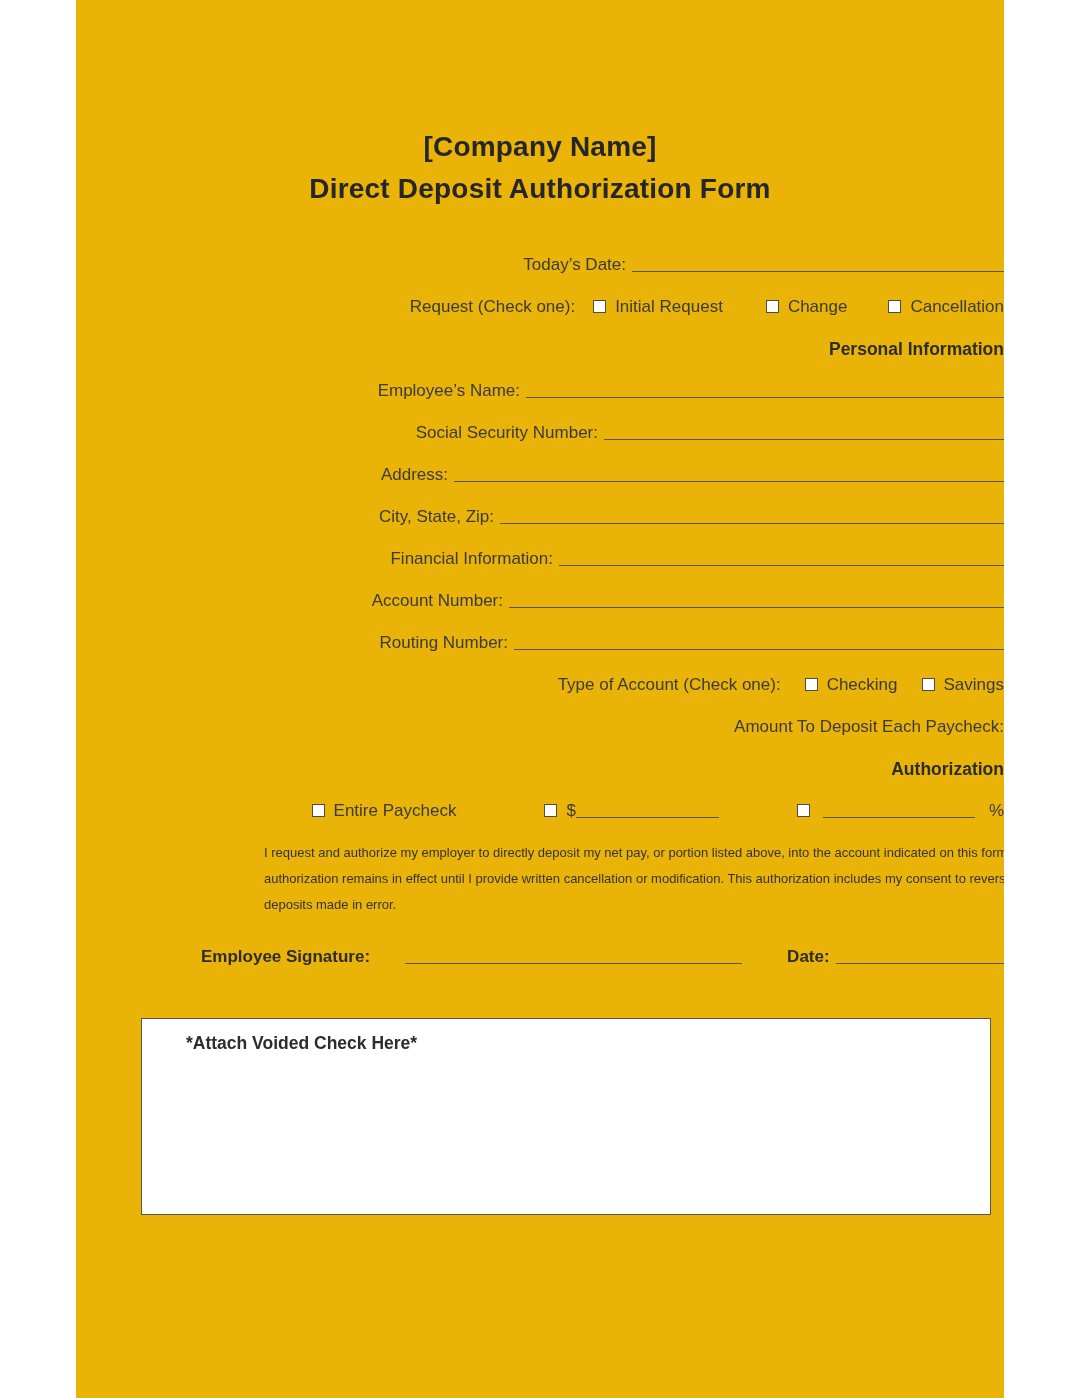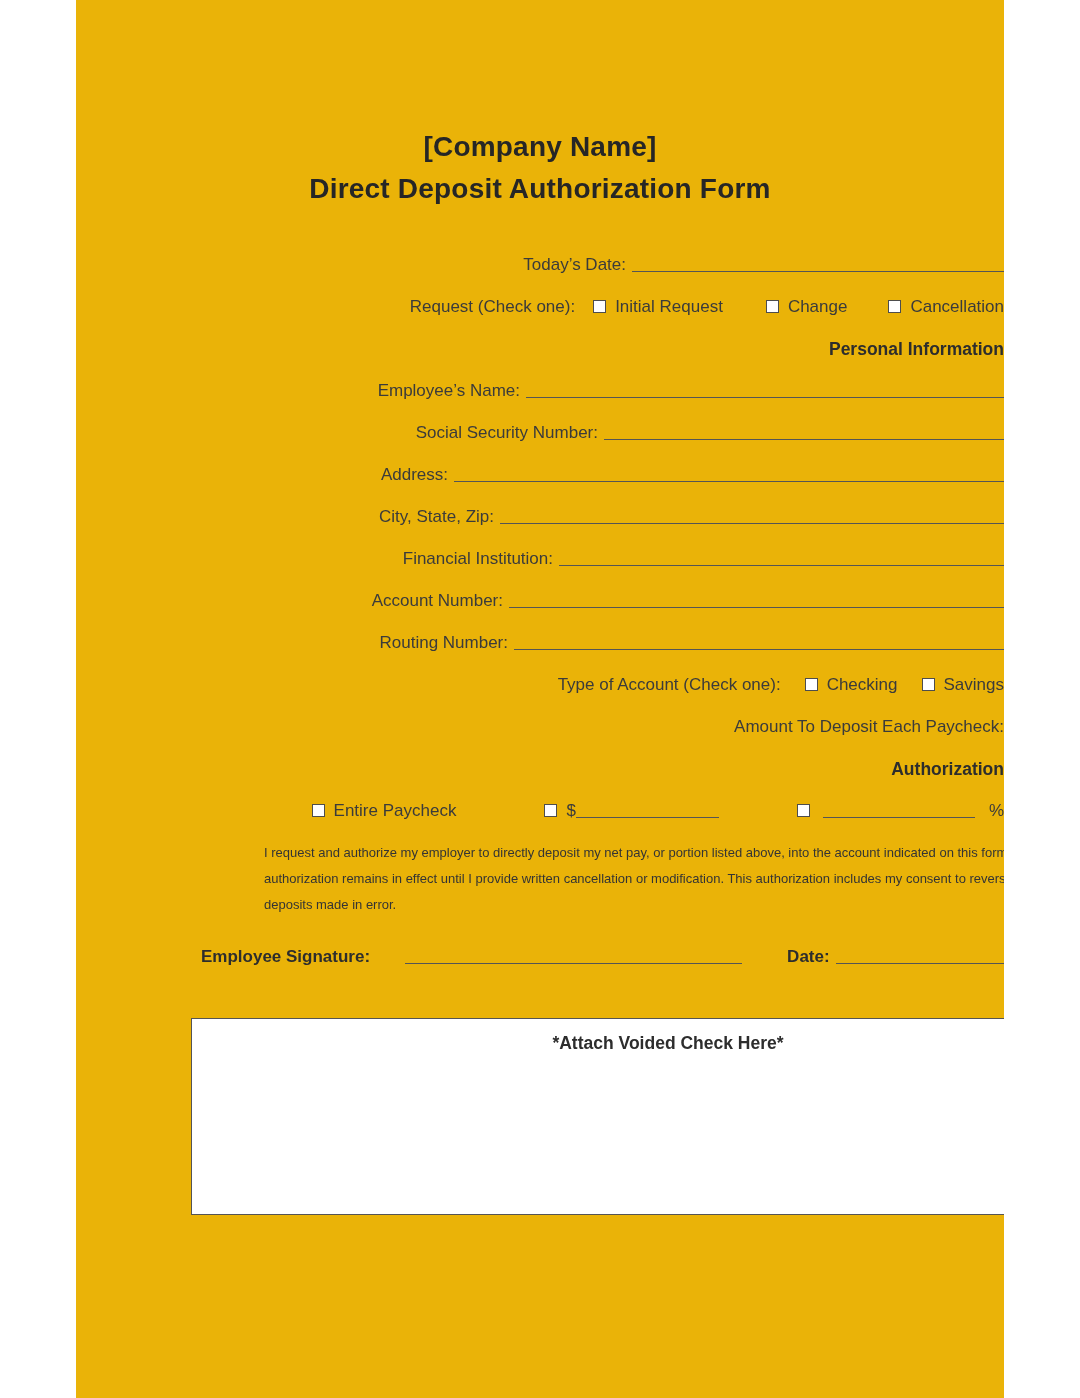--- a/index.html
+++ b/index.html
@@ -42,22 +42,22 @@
   .w-sig     { width: 337px; margin-left: 35px; }
   .w-sigdate { width: 176px; }
   .para {
     margin-left: 188px; width: 778px; font-size: 13px; line-height: 26px;
     white-space: normal; margin-top: 8px; color: #343434;
   }
   .sig-row { margin-top: 24px; line-height: 30px; font-size: 17px; white-space: nowrap; }
   .sig-label { margin-left: 125px; font-weight: 700; color: #2d2d2d; }
   .date-label { font-weight: 700; color: #2d2d2d; margin-left: 45px; }
   .check-box {
-    margin: 46px 0 0 115px; width: 850px; height: 197px; border: 1px solid #555555;
-    padding: 14px 0 0 104px; box-sizing: border-box; background: #ffffff; text-align: center;
+    margin: 46px 0 0 65px; width: 850px; height: 197px; border: 1px solid #555555;
+    padding: 14px 0 0 44px; box-sizing: border-box; background: #ffffff;
   }
   .check-box-label { font-weight: 700; font-size: 17.5px; color: #2d2d2d; }
   .dollar-sign { color: #3b3b3b; }
   .pct-sign { color: #3b3b3b; margin-left: 14px; }
 </style>
 </head>
 <body>
 
 <div class="page">
 
@@ -87,21 +87,21 @@
   <div class="row indent">
     <span class="lbl">Address:</span><span class="line w-addr"></span>
   </div>
 
   <div class="row indent">
     <span class="lbl">City, State, Zip:</span><span class="line w-csz"></span>
   </div>
 
 
   <div class="row indent">
-    <span class="lbl">Financial Institution:</span><span class="line w-fi"></span>
+    <span class="lbl">Financial Information:</span><span class="line w-fi"></span>
   </div>
 
   <div class="row indent">
     <span class="lbl">Account Number:</span><span class="line w-acct"></span>
   </div>
 
   <div class="row indent">
     <span class="lbl">Routing Number:</span><span class="line w-routing"></span>
   </div>
 

